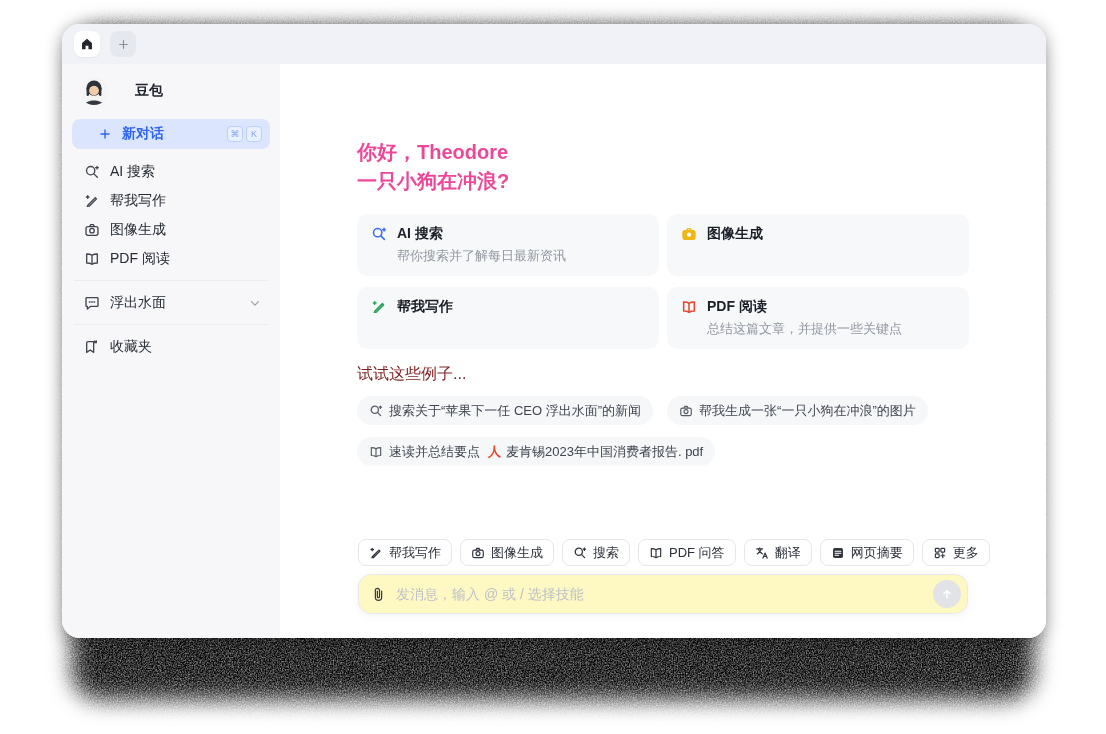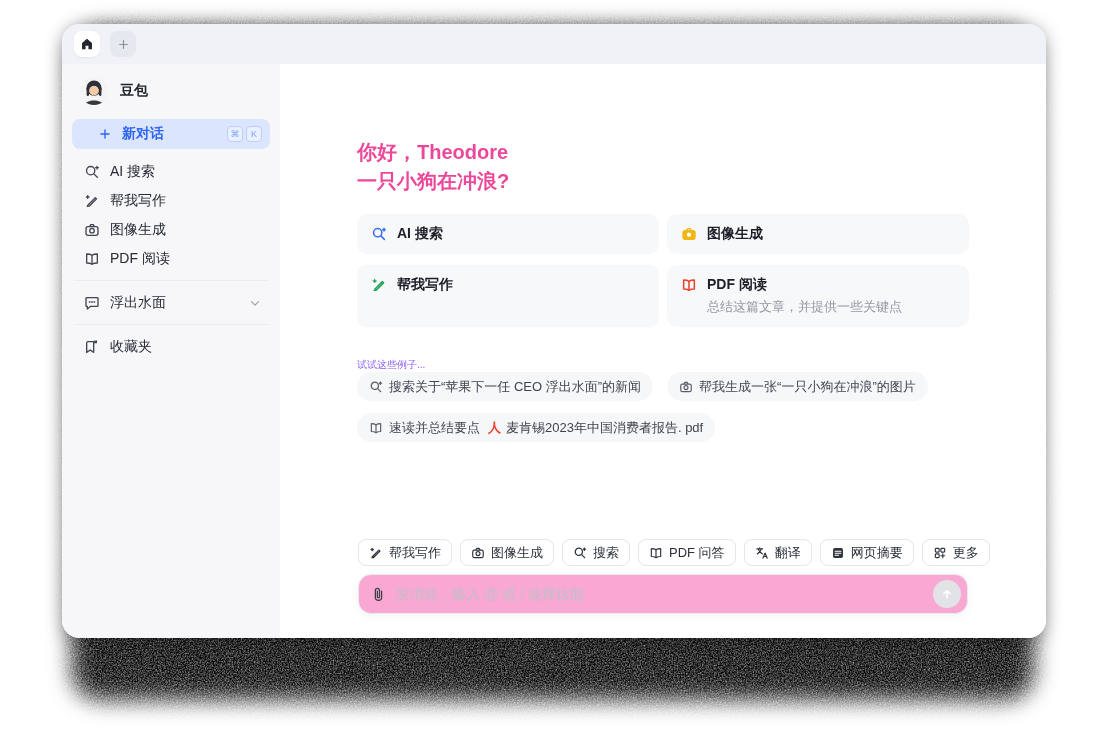--- a/index.html
+++ b/index.html
@@ -19,21 +19,21 @@
     padding-left:12px; gap:10px; }
   .tab { width:26px; height:26px; border-radius:8px; display:flex; align-items:center;
     justify-content:center; cursor:pointer; color:#23262d; }
   .tab.active { background:#ffffff; box-shadow:0 1px 2px rgba(0,0,0,.06); }
   .tab.newtab { background:#e6e8ef; color:#8a8f99; }
 
   .body { display:flex; height:574px; }
 
   
   .sidebar { width:218px; background:#f7f7f9; padding:12px 10px 0; flex-shrink:0; }
-  .profile { display:flex; align-items:center; gap:12px; padding:0 8px; height:30px;
+  .profile { display:flex; align-items:center; gap:27px; padding:0 8px; height:30px;
     margin-bottom:13px; cursor:pointer; }
   .profile-name { font-size:14px; font-weight:600; color:#20242c; }
   .newchat { display:flex; align-items:center; height:30px; background:#dbe6fe;
     border-radius:8px; padding:0 8px 0 26px; color:#3065f2; cursor:pointer; }
   .newchat-label { font-size:14px; font-weight:600; margin-left:10px; flex:1; }
   .kbd { width:16px; height:16px; border:1px solid #bcd0fa; background:#e9f0ff;
     border-radius:4px; font-size:9px; line-height:14px; text-align:center;
     color:#85a4f3; margin-left:3px; }
   .nav { margin-top:8px; }
   .nav-item { display:flex; align-items:center; height:29px; padding:0 8px 0 12px;
@@ -48,37 +48,37 @@
   .content { width:612px; margin:74px auto 0; }
   .greet { font-size:20px; line-height:29px; font-weight:700; color:#ec4899; }
 
   .cards { display:grid; grid-template-columns:1fr 1fr; column-gap:8px; row-gap:11px;
     margin-top:18px; }
   .card { background:#f7f8fa; border-radius:10px; padding:11px 14px; cursor:pointer; }
   .card-head { display:flex; align-items:center; gap:10px; }
   .card-title { font-size:14px; font-weight:700; color:#1b1f27; }
   .card-desc { font-size:13px; color:#9196a0; margin:4px 0 0 26px; }
 
-  .examples-label { margin-top:31px; font-size:10px; color:#8b5cf6; }
-  .chips { display:flex; flex-wrap:wrap; column-gap:14px; row-gap:12px; }
+  .examples-label { margin-top:15px; font-size:16px; color:#7f1d1d; }
+  .chips { display:flex; flex-wrap:wrap; column-gap:14px; row-gap:12px; margin-top:11px; }
   .chip { display:inline-flex; align-items:center; height:29px; background:#f6f7f9;
     border-radius:15px; padding:0 12px; font-size:13px; color:#3f444e; cursor:pointer;
     white-space:nowrap; }
   .chip .ic { color:#575c66; display:flex; margin-right:6px; }
   .pdf-mark { color:#e8442e; font-weight:700; font-size:13px; margin:0 5px 0 8px; }
 
   .bottom-group { position:absolute; left:50%; transform:translateX(-50%);
     bottom:24px; width:610px; }
   .skills { display:flex; gap:8px; margin-bottom:8px; }
   .skill { display:inline-flex; align-items:center; gap:6px; height:27px;
     background:#ffffff; border:1px solid #e4e6ea; border-radius:8px; padding:0 10px;
     font-size:13px; font-weight:500; color:#2a2f38; cursor:pointer; white-space:nowrap; }
   .skill .ic { color:#2f343d; display:flex; }
 
-  .composer { display:flex; align-items:center; height:40px; background:#f9a8d4;
+  .composer { display:flex; align-items:center; height:40px; background:#fef9c3;
     border:1px solid #e8eaee; border-radius:13px; padding:0 6px 0 12px;
     box-shadow:0 2px 10px rgba(0,0,0,.05); }
   .composer .clip { color:#3a3e46; display:flex; cursor:pointer; }
   .composer input { flex:1; border:none; outline:none; font-size:14px; margin-left:10px;
     color:#30343c; background:transparent; font-family:inherit; }
   .composer input::placeholder { color:#bcc0c8; }
   .send { width:28px; height:28px; border-radius:50%; background:#e2e3e6; border:none;
     display:flex; align-items:center; justify-content:center; color:#ffffff;
     cursor:pointer; }
 
@@ -240,20 +240,21 @@
               <div class="card-head">
                 <span class="ic" style="color:#3b6ef6">
                   <svg width="16" height="16" viewBox="0 0 24 24" fill="none" stroke="currentColor" stroke-width="2.3" stroke-linecap="round">
                       <circle cx="10" cy="10" r="6.2"></circle>
                       <path d="M14.8 14.8L20 20"></path>
                       <path d="M19.5 3.5v4M17.5 5.5h4"></path>
                     </svg>
                 </span>
                 <span class="card-title">AI 搜索</span>
               </div>
+              <div class="card-desc">帮你搜索并了解每日最新资讯</div>
             </div>
             <div class="card">
               <div class="card-head">
                 <span class="ic" style="color:#f0b614">
                   <svg width="16" height="16" viewBox="0 0 24 24" stroke="currentColor" stroke-width="2" stroke-linejoin="round">
                       <rect x="3" y="7" width="18" height="13" rx="3" fill="currentColor"></rect>
                       <path d="M8.5 7l1.6-3h3.8L15.5 7" fill="none"></path>
                       <circle cx="12" cy="13" r="3.2" fill="#fff" stroke="none"></circle>
                     </svg>
                 </span>

